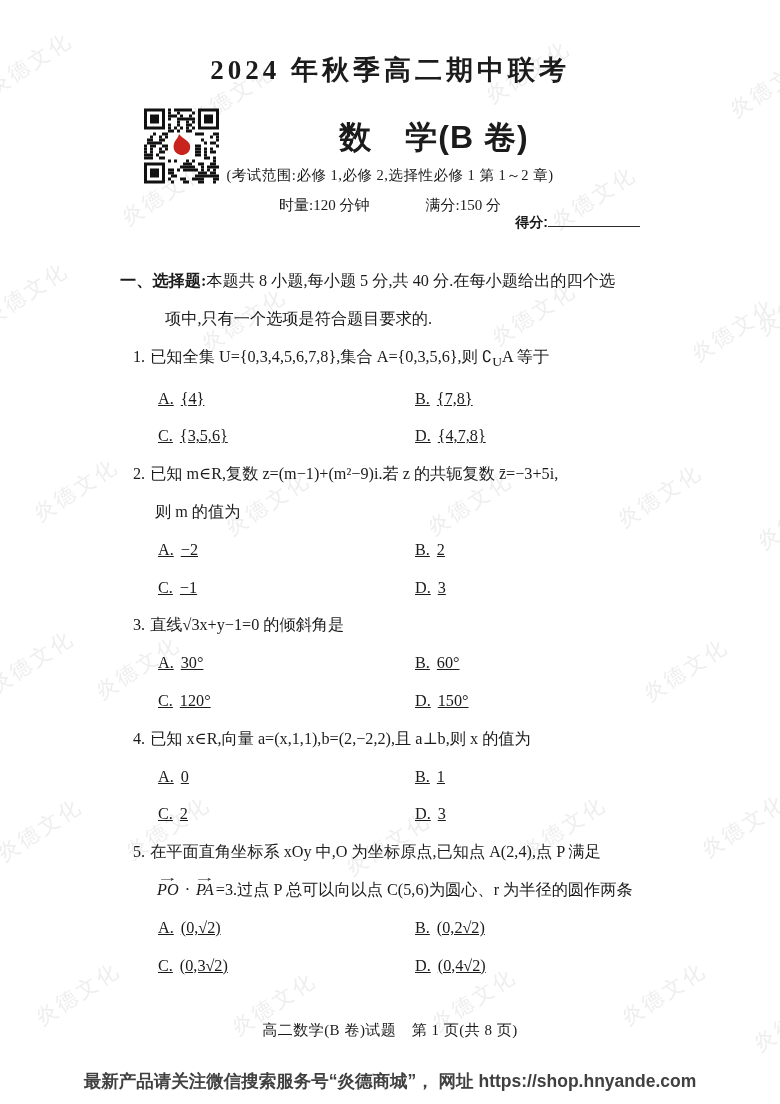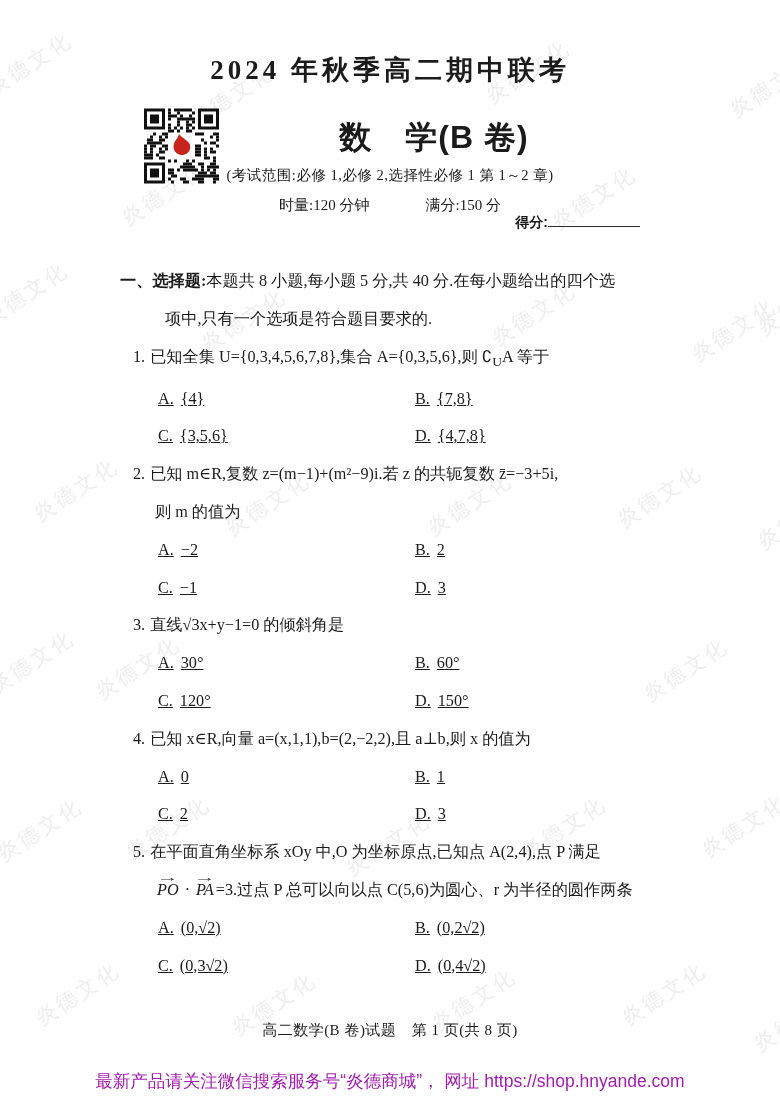--- a/index.html
+++ b/index.html
@@ -66,22 +66,23 @@
     transform:translateX(-50%) scaleX(1.9);
     font-size:0.72em;font-style:normal;line-height:1;
   }
   
   .page-footer{
     position:absolute;top:1021px;left:0;width:100%;text-align:center;
     font-size:15px;letter-spacing:0.5px;
   }
   .promo{
     position:absolute;top:1069px;left:0;width:100%;text-align:center;
-    font-size:17.5px;color:#a21caf;
+    font-size:17.5px;color:#404040;
     font-family:"Liberation Sans","DejaVu Sans",sans-serif;
+    font-weight:bold;
   }
 </style>
 </head>
 <body>
 
 <div class="page">
 
   <div id="wm-layer">
       <span class="wm" style="left: -18px; top: 78px; color: rgb(238, 238, 238);">炎德文化</span>
       <span class="wm" style="left: 184px; top: 110px; color: rgb(238, 238, 238);">炎德文化</span>

